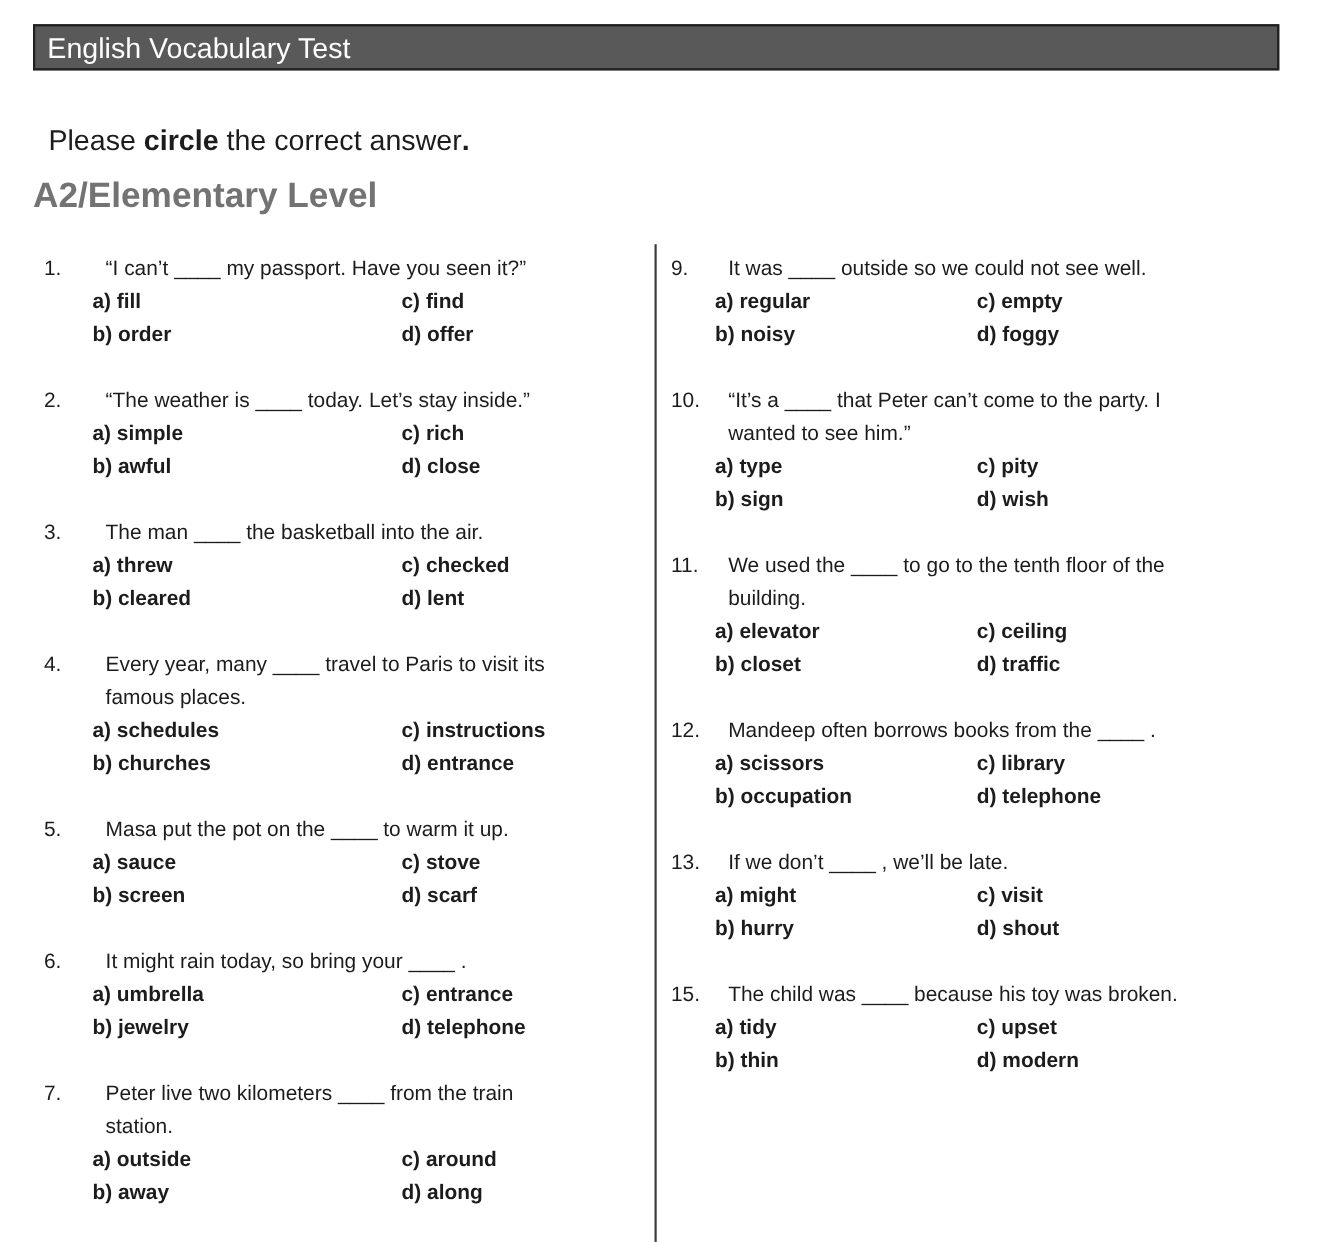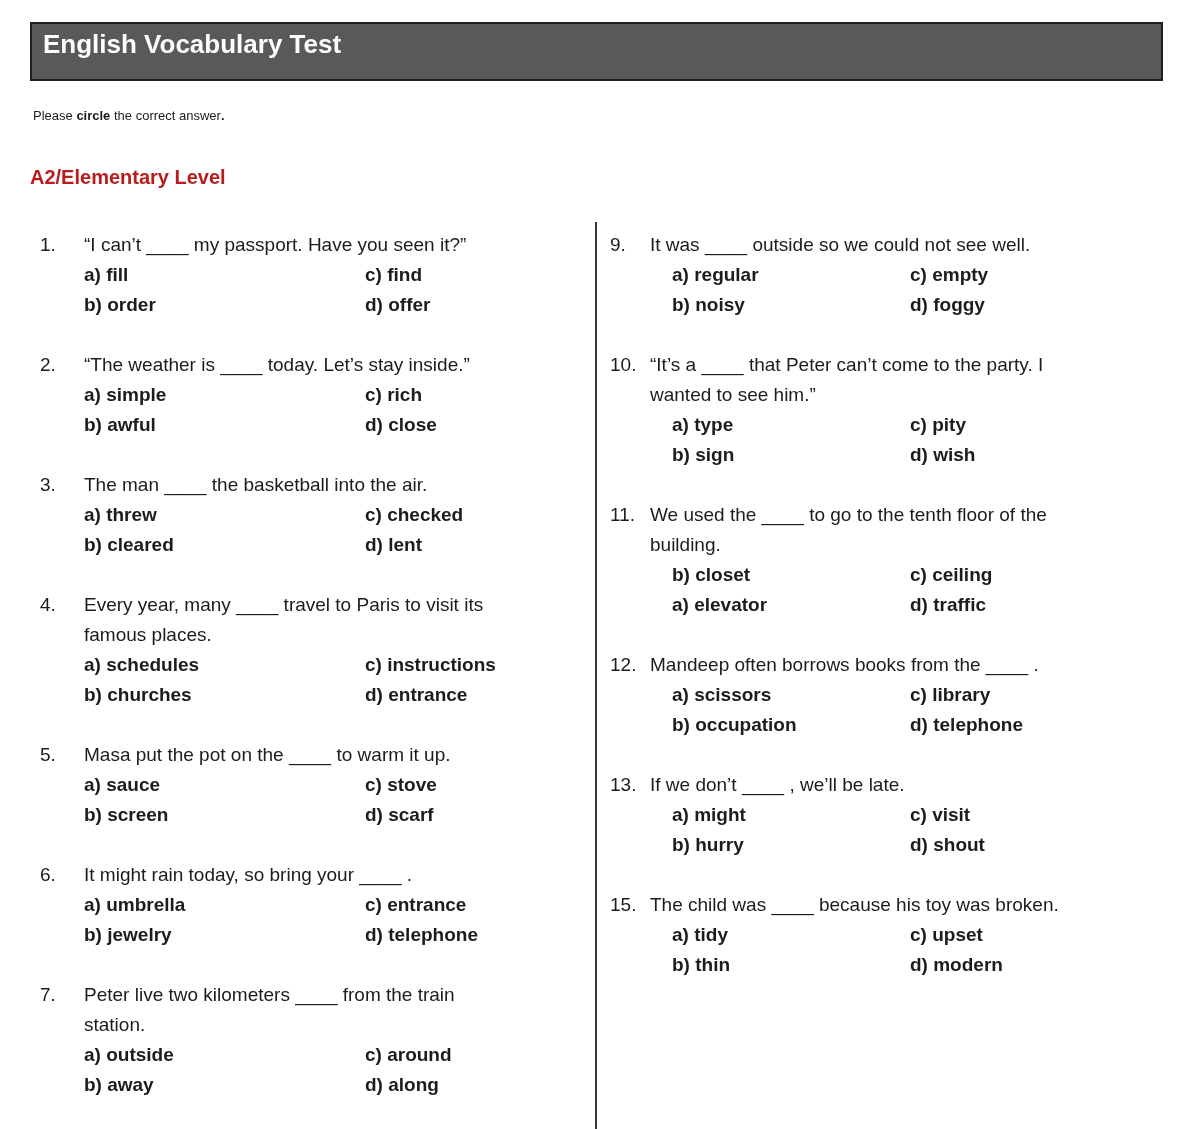--- a/index.html
+++ b/index.html
@@ -2,56 +2,56 @@
 <html><head>
 <meta charset="utf-8">
 <style>
   html,body{margin:0;padding:0;}
   body{
     width:1200px;height:1129px;position:relative;overflow:hidden;
     background:#ffffff;color:#1c1c1c;
     font-family:"Liberation Sans","DejaVu Sans",sans-serif;
   }
   .title-bar{
-    position:absolute;left:30px;top:22px;width:1133px;height:59px;
+    position:absolute;left:30px;top:22px;width:1133px;height:42px;
     box-sizing:border-box;border:2px solid #1f1f1f;background:#595959;
-    color:#fdfdfd;font-size:26px;font-weight:bold;line-height:41px;
+    color:#fdfdfd;font-size:26px;font-weight:normal;line-height:41px;
     padding-left:11px;white-space:nowrap;
   }
   .instruction{
-    position:absolute;left:30px;top:98px;margin:3px;
-    font-size:13px;line-height:30px;white-space:nowrap;
+    position:absolute;left:30px;top:98px;margin:14px;
+    font-size:26px;line-height:30px;white-space:nowrap;
   }
   .instruction b{font-weight:bold;}
   .heading{
-    position:absolute;left:30px;top:160px;margin:0;color:#b91c1c;
-    font-size:20px;font-weight:bold;line-height:34px;white-space:nowrap;
+    position:absolute;left:30px;top:160px;margin:0;color:#737373;
+    font-size:32px;font-weight:bold;line-height:34px;white-space:nowrap;
   }
   .columns{
     position:absolute;left:0;top:222px;width:1200px;bottom:0;
     display:flex;align-items:stretch;
   }
   .col{box-sizing:border-box;}
   .col-left{width:595px;padding:8px 6px 0 40px;}
   .divider{width:2px;background:#3a3a3a;}
   .col-right{flex:1;padding:8px 25px 0 13px;}
   .q{font-size:19px;line-height:30px;margin-bottom:30px;}
   .q-head{display:flex;}
   .q-num{flex:0 0 44px;}
   .col-right .q-num{flex-basis:40px;}
-  .q-text{flex:1;}
+  .q-text{flex:1;margin-left:12px;}
   .q-line{white-space:nowrap;}
   .q-opts{
     display:grid;grid-auto-flow:column;
     grid-template-rows:repeat(2,30px);
     grid-template-columns:281px 1fr;
     margin-left:44px;
     font-weight:bold;
   }
-  .col-right .q-opts{margin-left:62px;grid-template-columns:238px 1fr;}
+  .col-right .q-opts{margin-left:40px;grid-template-columns:238px 1fr;}
   .q-opt{white-space:nowrap;}
 </style>
 </head>
 <body>
 
 <div class="title-bar">
   <span>English Vocabulary Test</span>
 </div>
 
 <p class="instruction"><span>Please </span><b>circle</b><span> the correct answer</span><b>.</b></p>
@@ -194,22 +194,22 @@
       </div>
       <div class="q">
         <div class="q-head">
           <div class="q-num">11.</div>
           <div class="q-text">
             <div class="q-line">We used the ____ to go to the tenth floor of the</div>
             <div class="q-line">building.</div>
           </div>
         </div>
         <div class="q-opts">
+          <div class="q-opt">a) elevator</div>
           <div class="q-opt">b) closet</div>
-          <div class="q-opt">a) elevator</div>
           <div class="q-opt">c) ceiling</div>
           <div class="q-opt">d) traffic</div>
         </div>
       </div>
       <div class="q">
         <div class="q-head">
           <div class="q-num">12.</div>
           <div class="q-text">
             <div class="q-line">Mandeep often borrows books from the ____ .</div>
           </div>

